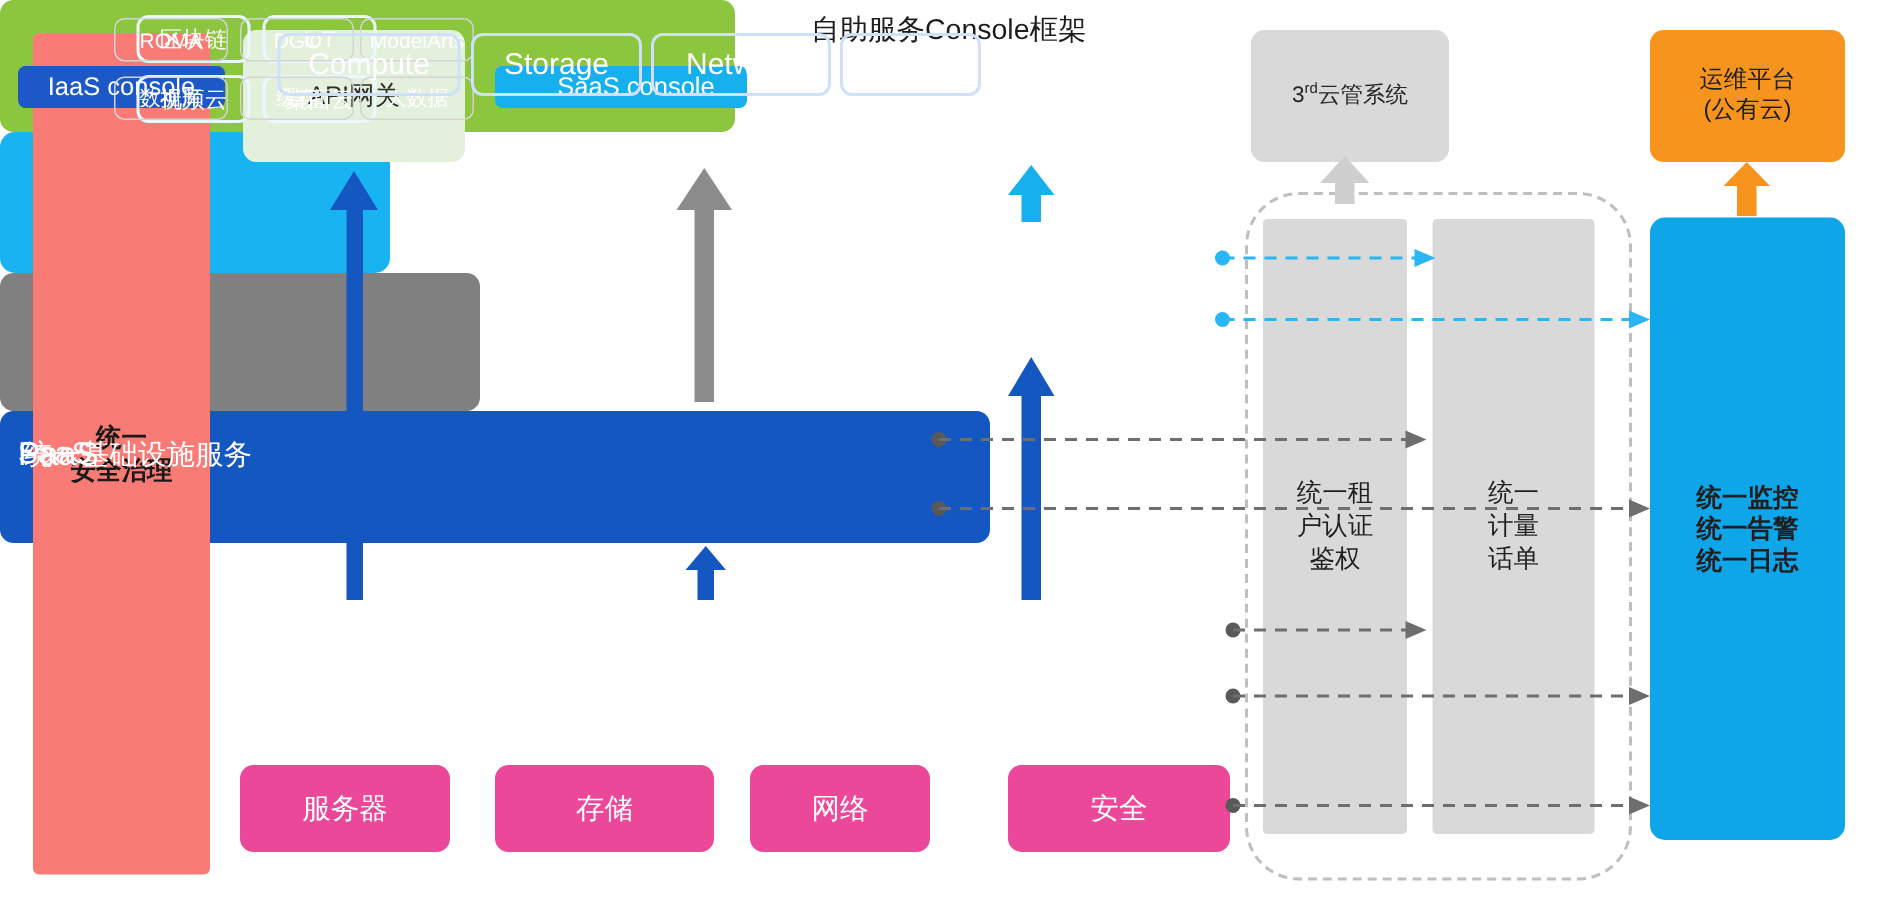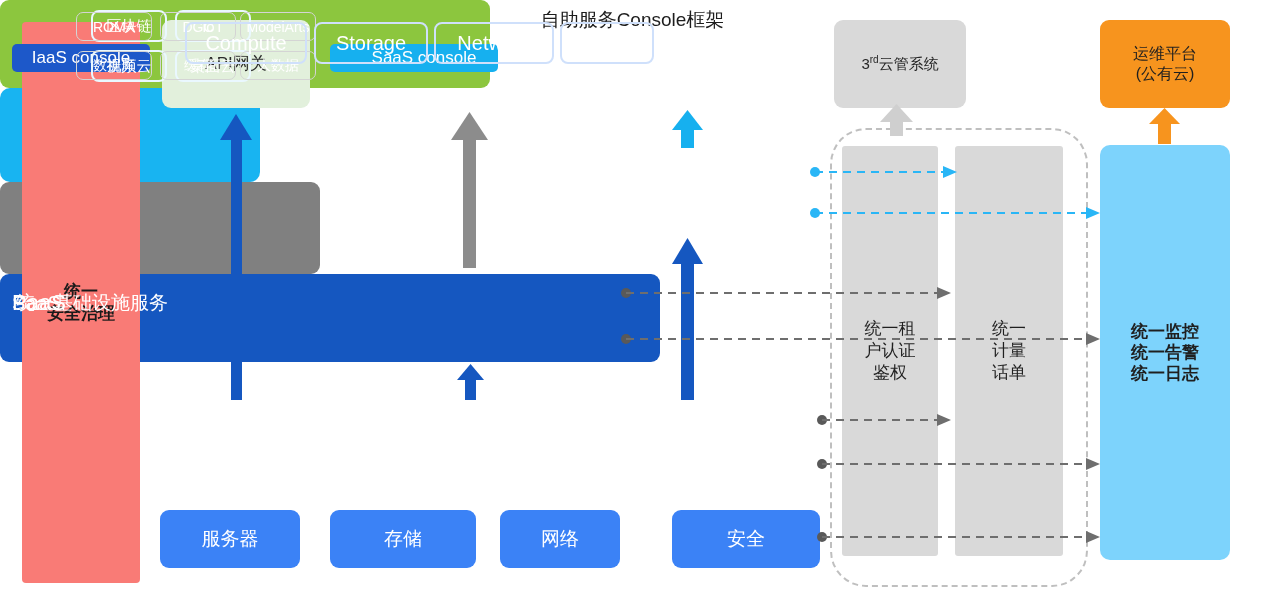--- a/index.html
+++ b/index.html
@@ -21,21 +21,21 @@
   #chip-paas{left:170px;width:140px;background:#9a9a9a;}
   #chip-saas{left:330px;width:148px;background:#16b0ef;padding-left:20px;}
 
   
   #third-cloud{left:834px;top:20px;width:132px;height:88px;background:#d9d9d9;color:#262626;font-size:15px;border-radius:9px;}
   #app-market{left:988px;top:20px;width:78px;height:88px;background:#d9d9d9;color:#262626;font-size:17px;border-radius:9px;}
 
   
   #ops-top{left:1100px;top:20px;width:130px;height:88px;background:#f7941e;color:#1f1f1f;font-size:16px;border-radius:9px;}
   
-  #ops-panel{left:1100px;top:145px;width:130px;height:415px;background:#7dd3fc;color:#1f1f1f;font-size:17px;font-weight:600;border-radius:10px;}
+  #ops-panel{left:1100px;top:145px;width:130px;height:415px;background:#0ea5e9;color:#1f1f1f;font-size:17px;font-weight:600;border-radius:10px;}
 
   
   #saas{left:553px;top:146px;width:260px;height:94px;background:#18b4f1;border-radius:10px;}
   #saas-label{position:absolute;left:12px;top:50%;transform:translateY(-50%);color:#fff;font-size:20px;}
   .saas-chip{position:absolute;display:flex;align-items:center;justify-content:center;border:2px solid #eaf8ff;border-radius:8px;color:#fff;font-size:15px;height:28px;width:72px;}
   #sc-0{left:91px;top:10px;}
   #sc-1{left:175px;top:10px;}
   #sc-2{left:91px;top:50px;}
   #sc-3{left:175px;top:50px;}
 
@@ -53,21 +53,21 @@
   
   #infra{left:160px;top:400px;width:660px;height:88px;background:#1557c0;border-radius:9px;}
   #infra-label{position:absolute;left:16px;top:50%;transform:translateY(-50%);color:#fff;font-size:19px;}
   .infra-chip{position:absolute;top:22px;height:38px;display:flex;align-items:center;justify-content:center;border:2px solid #cfe0fb;border-radius:8px;color:#fff;font-size:20px;}
   #ic-0{left:185px;width:118px;}
   #ic-1{left:314px;width:110px;}
   #ic-2{left:434px;width:116px;}
   #ic-3{left:560px;width:90px;}
 
   
-  .hw{position:absolute;top:510px;height:58px;background:#3b82f6;border-radius:9px;display:flex;align-items:center;justify-content:center;color:#fff;font-size:19px;}
+  .hw{position:absolute;top:510px;height:58px;background:#ec4899;border-radius:9px;display:flex;align-items:center;justify-content:center;color:#fff;font-size:19px;}
   #hw-0{left:160px;width:140px;}
   #hw-1{left:330px;width:146px;}
   #hw-2{left:500px;width:120px;}
   #hw-3{left:672px;width:148px;}
 
   
   #dashed-zone{position:absolute;left:830px;top:128px;width:254px;height:455px;border:2px dashed #bfbfbf;border-radius:36px;}
 
   
   .gcol{position:absolute;background:#d9d9d9;border-radius:3px;}

